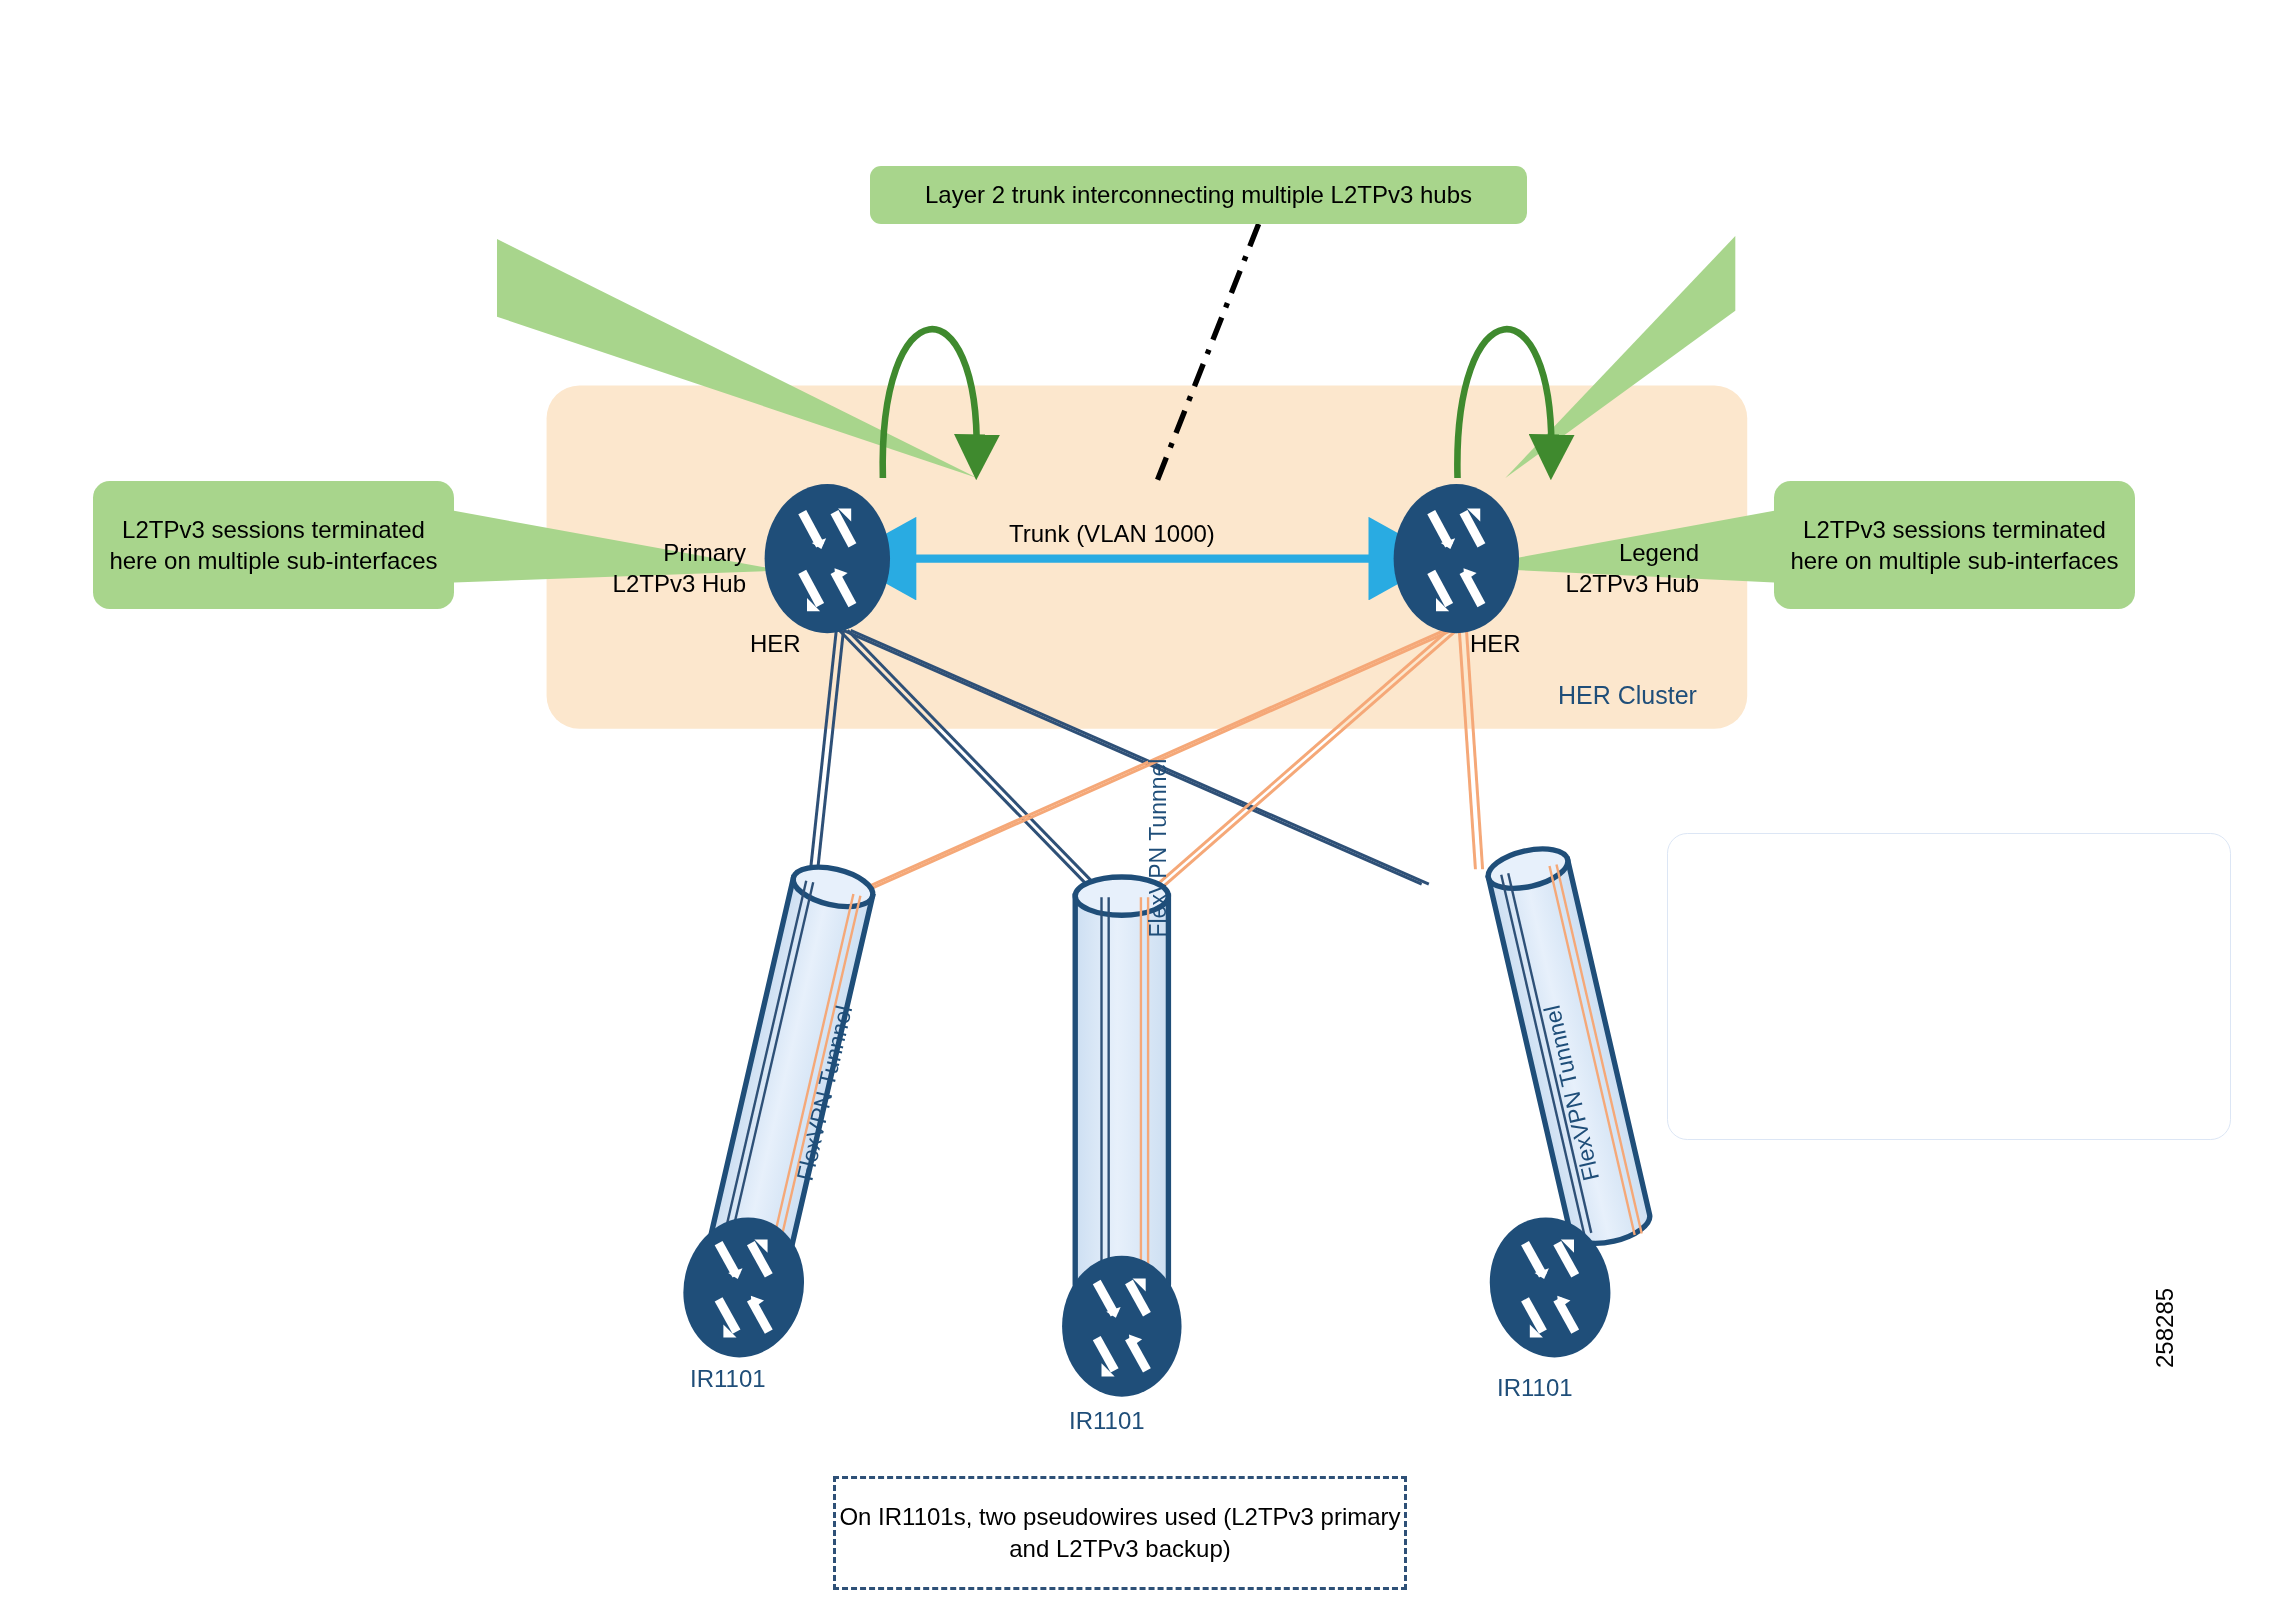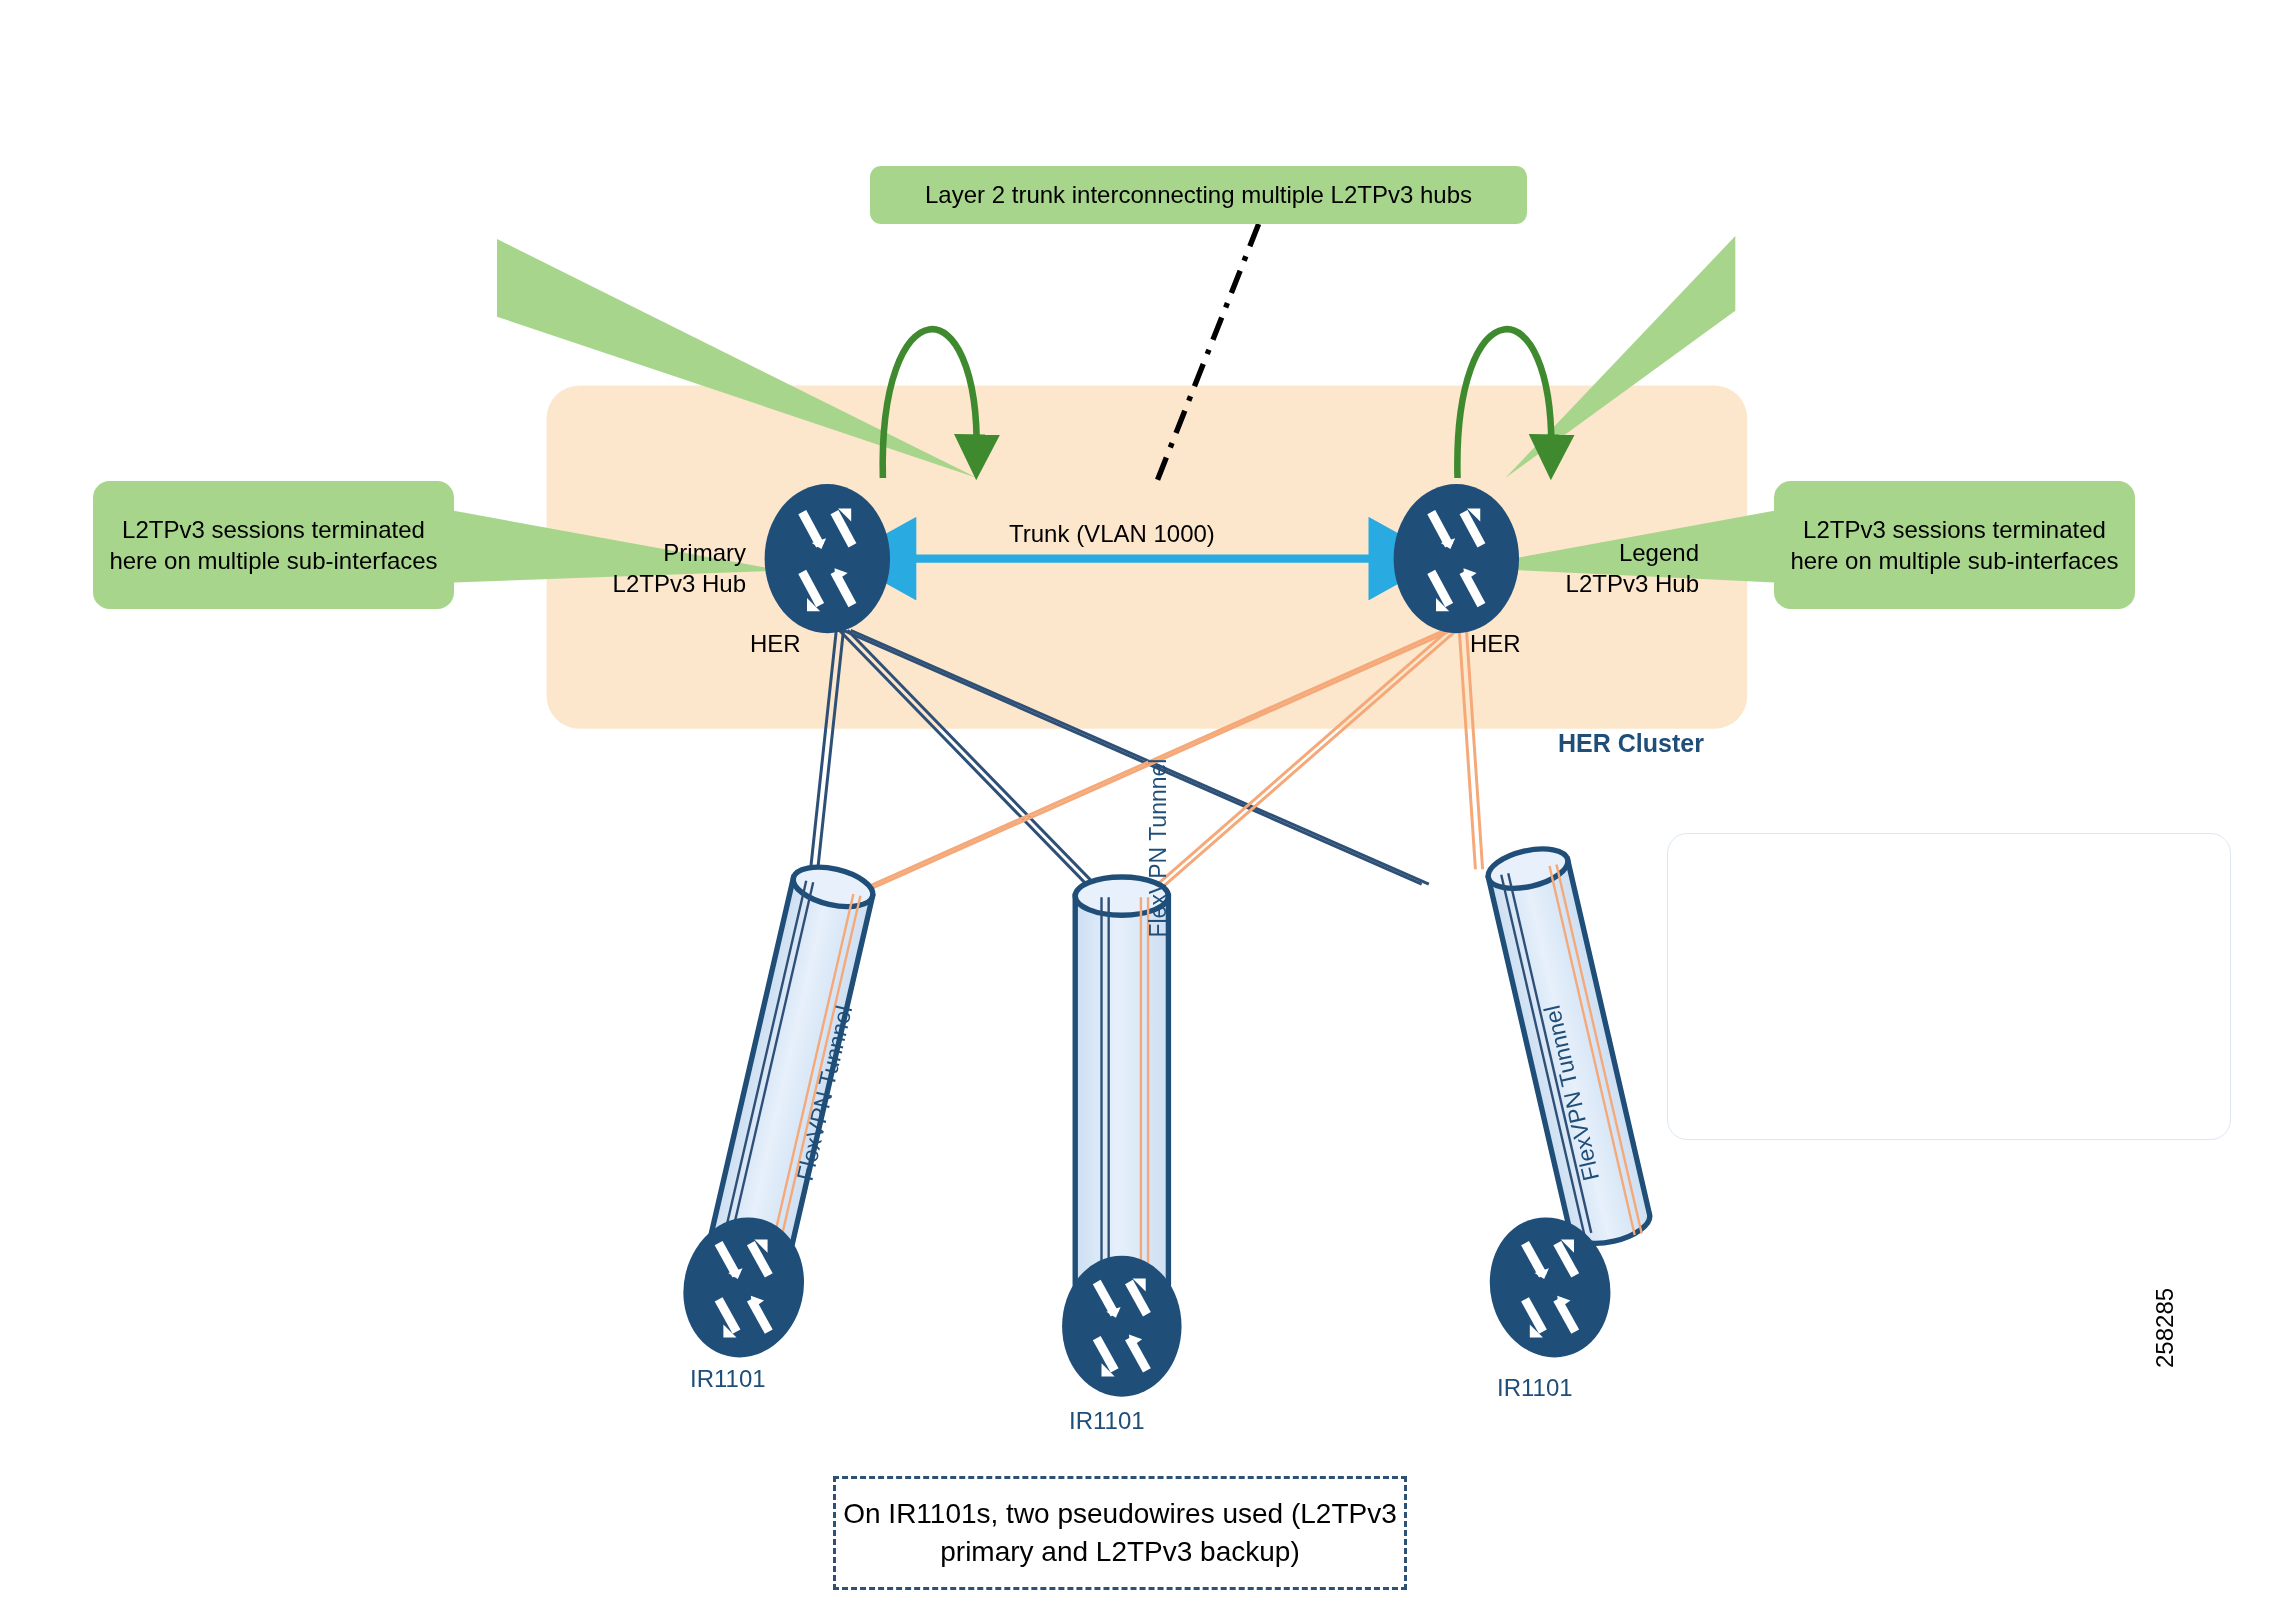--- a/index.html
+++ b/index.html
@@ -7,33 +7,33 @@
   #stage{position:relative;width:2295px;height:1622px;background:#fff;overflow:hidden;}
   #svg-layer{position:absolute;left:0;top:0;width:2295px;height:1622px;}
 
   .callout{position:absolute;background:#a8d58c;color:#000;border-radius:16.7px;
            display:flex;align-items:center;justify-content:center;text-align:center;
            font-size:24px;line-height:1.3;padding:6px 10.8px;box-sizing:border-box;z-index:5;}
   .callout.sq{border-radius:11px;}
 
   .nodelabel{position:absolute;color:#000;font-size:24px;line-height:1.3;text-align:right;z-index:6;}
   .herlabel{position:absolute;color:#000000;font-size:24px;z-index:6;}
-  .clusterlabel{position:absolute;color:#1f4e79;font-weight:bold;font-size:25px;z-index:6;margin-top:48px;}
+  .clusterlabel{position:absolute;color:#1f4e79;font-weight:normal;font-size:25px;z-index:6;}
   .trunklabel{position:absolute;color:#000;font-size:24px;z-index:6;}
   .irlabel{position:absolute;color:#1f4e79;font-size:24px;z-index:6;}
 
   .legendbox{position:absolute;left:1667px;top:833px;width:562px;height:305px;
              background:#fff;border:1.8px solid #dce6f5;border-radius:20.3px;z-index:4;}
   .legend-title{position:absolute;right:24px;top:14.3px;color:#1f4e79;font-size:24px;}
   .legend-txt{position:absolute;color:#1f4e79;font-size:24px;white-space:nowrap;}
   .legend-txt.gold{color:#a08028;}
 
   .bottomnote{position:absolute;left:833px;top:1476px;width:574px;height:114px;
               border:3px dashed #2e5077;background:#fff;display:flex;align-items:center;
-              justify-content:center;text-align:center;font-size:28px;line-height:1.35;
+              justify-content:center;text-align:center;font-size:24px;line-height:1.35;
               color:#000;box-sizing:border-box;z-index:6;}
 
   .watermark{position:absolute;left:2151px;top:1368px;color:#000;font-size:24px;
              transform:rotate(-90deg);transform-origin:left top;white-space:nowrap;z-index:6;}
   .tunlabel{position:absolute;color:#1f4e79;font-size:23px;line-height:1.05;text-align:center;z-index:7;white-space:nowrap;}
 </style>
 </head>
 <body>
 
 <div id="stage">

